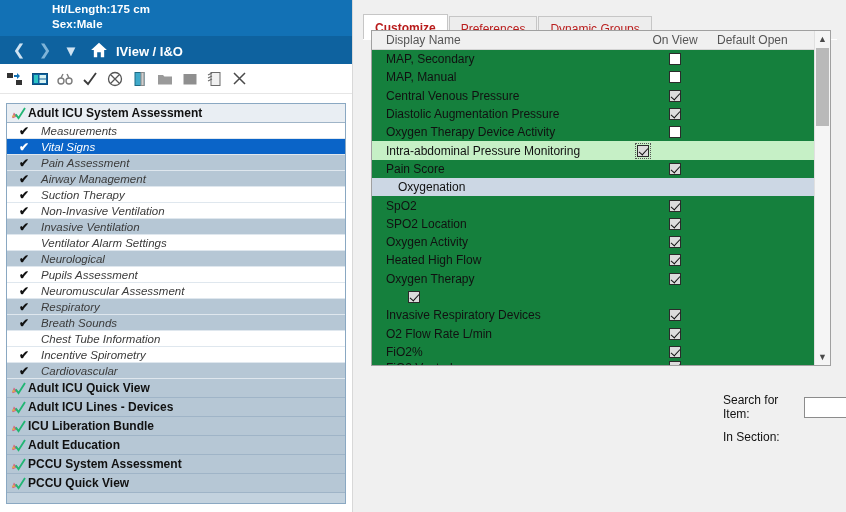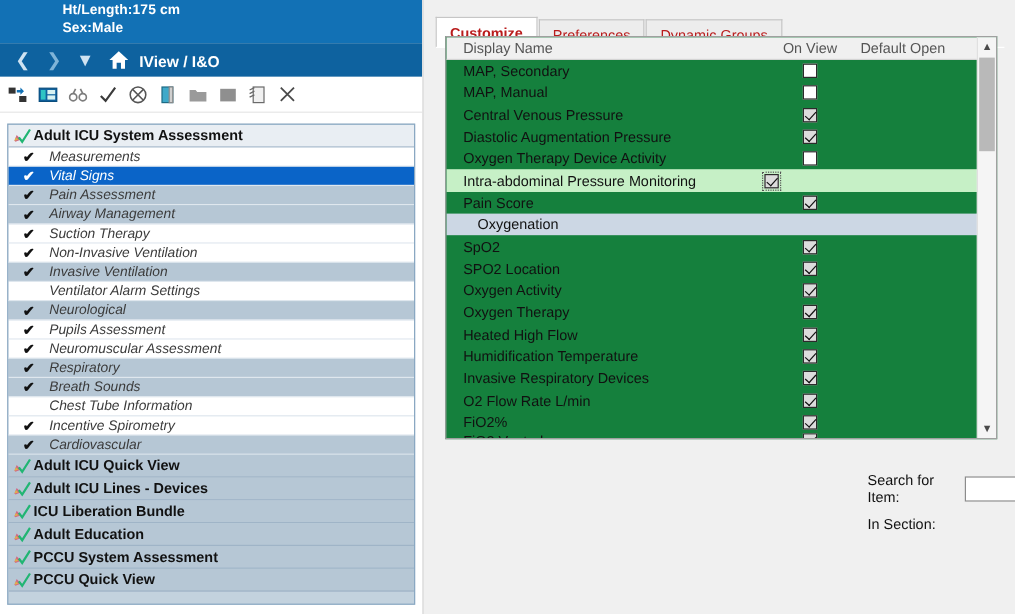--- a/index.html
+++ b/index.html
@@ -433,37 +433,36 @@
           </div>
           <div class="grow">
             <div class="c1">Oxygen Activity</div>
             <div class="c2">
               <div class="cb on"></div>
             </div>
             <div class="c3"></div>
             <div class="c4"></div>
           </div>
           <div class="grow">
+            <div class="c1">Heated High Flow</div>
+            <div class="c2">
+              <div class="cb on"></div>
+            </div>
+            <div class="c3"></div>
+            <div class="c4"></div>
+          </div>
+          <div class="grow">
             <div class="c1">Oxygen Therapy</div>
             <div class="c2">
               <div class="cb on"></div>
             </div>
             <div class="c3"></div>
             <div class="c4"></div>
           </div>
           <div class="grow">
-            <div class="c1">Heated High Flow</div>
-            <div class="c2">
-              <div class="cb on"></div>
-            </div>
-            <div class="c3"></div>
-            <div class="c4"></div>
-          </div>
-          <div class="grow">
-            <div class="c1">Humidification Temperature</div>
             <div class="c2">
               <div class="cb on"></div>
             </div>
             <div class="c3"></div>
             <div class="c4"></div>
           </div>
           <div class="grow">
             <div class="c1">Invasive Respiratory Devices</div>
             <div class="c2">
               <div class="cb on"></div>

